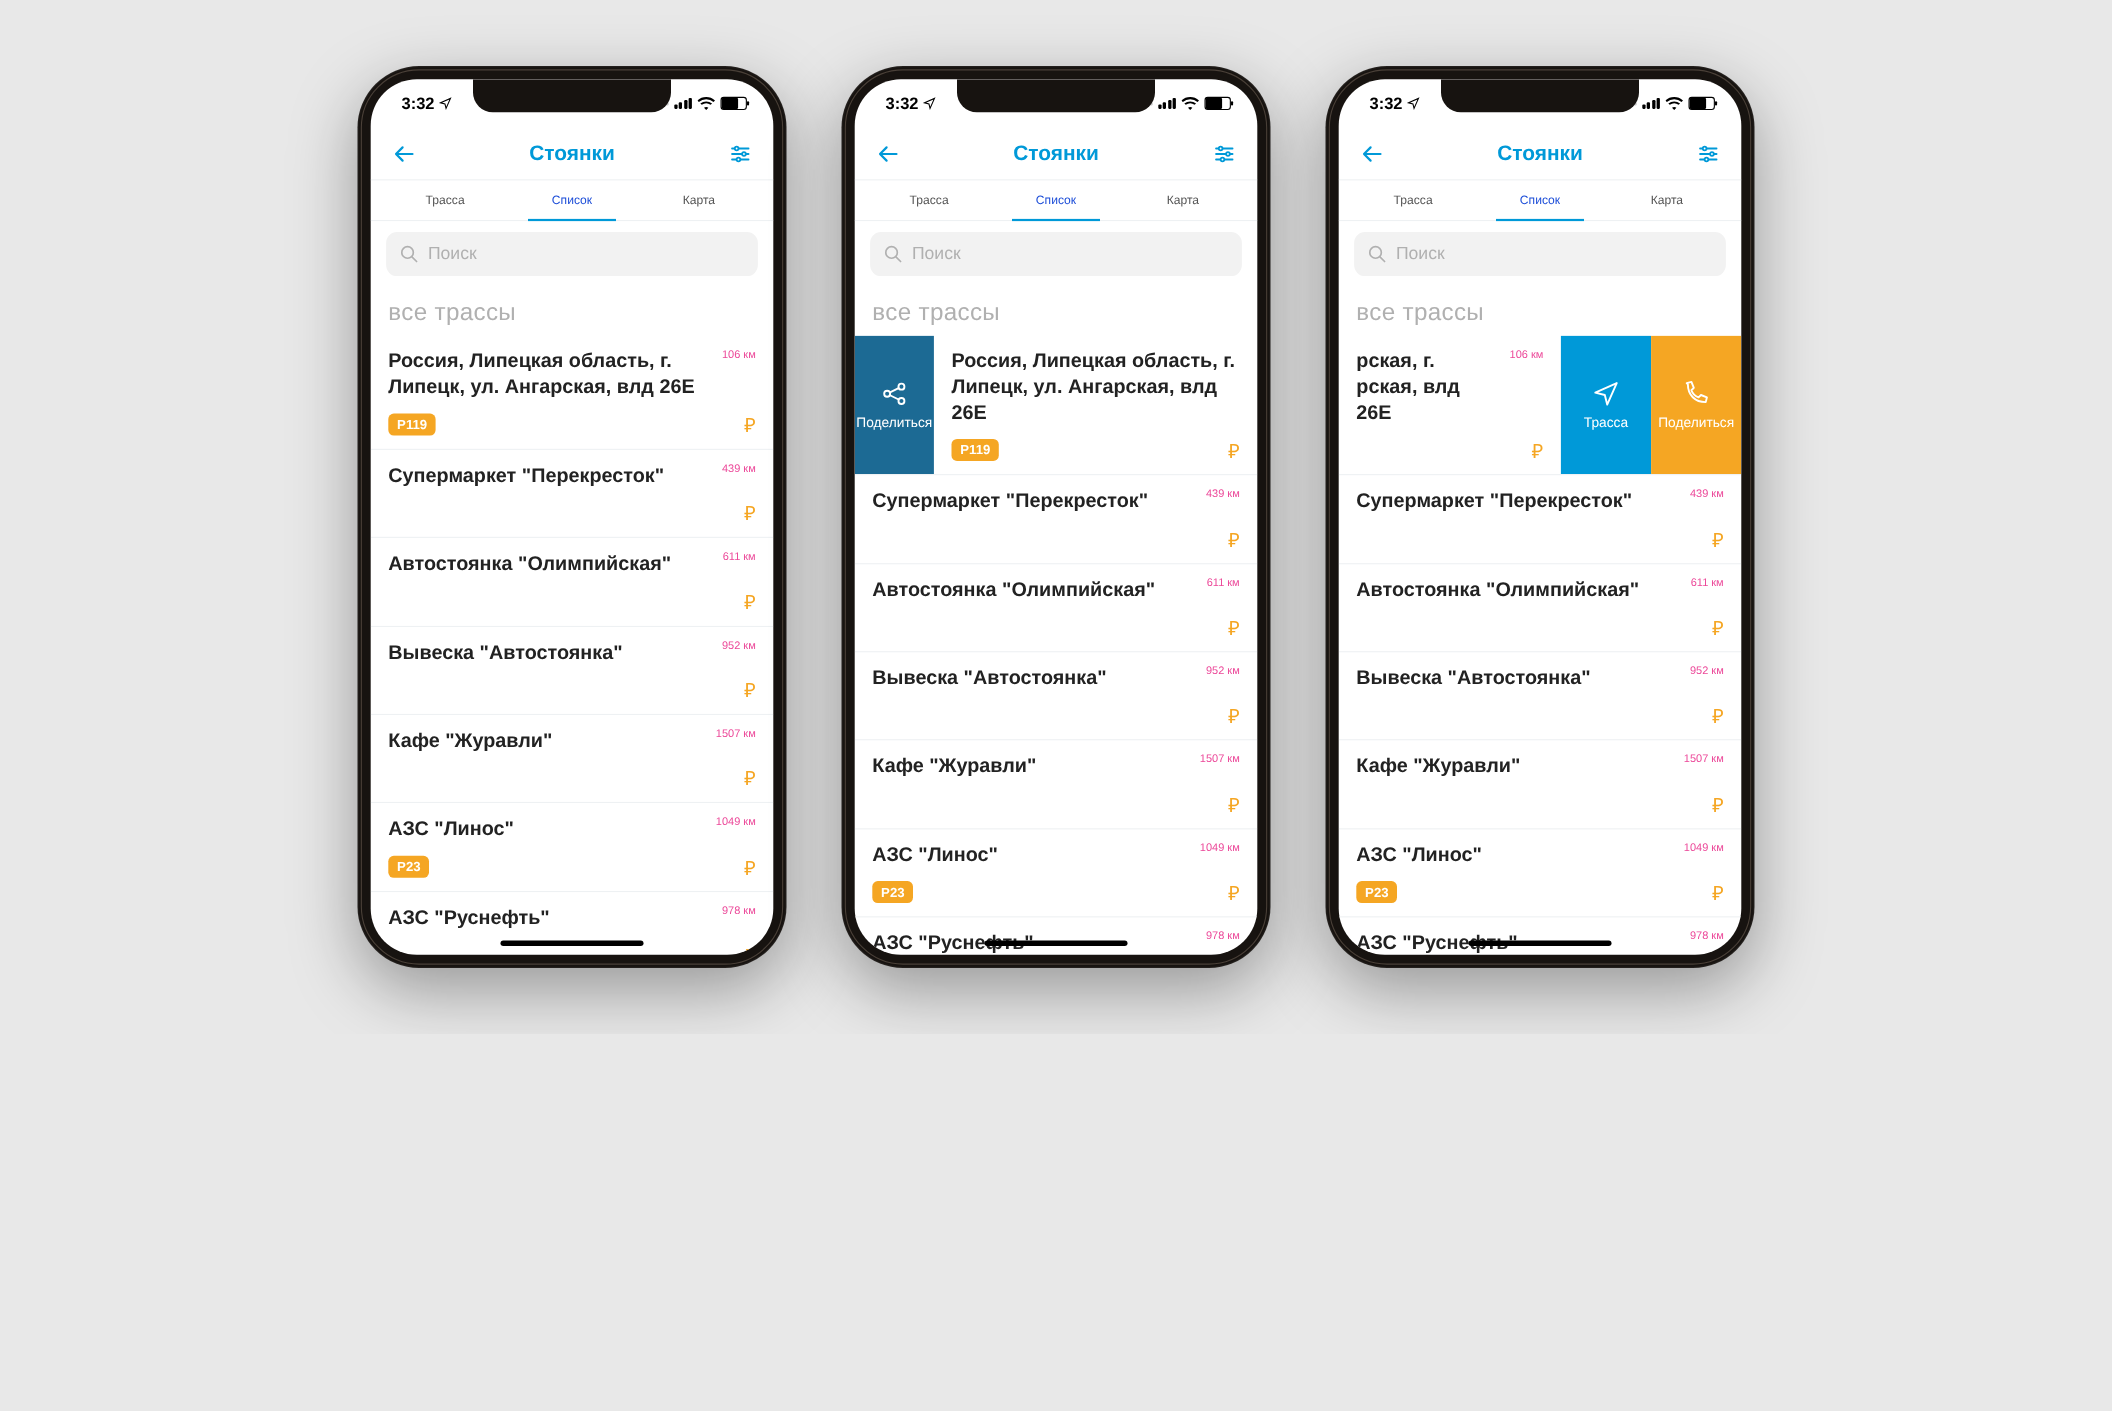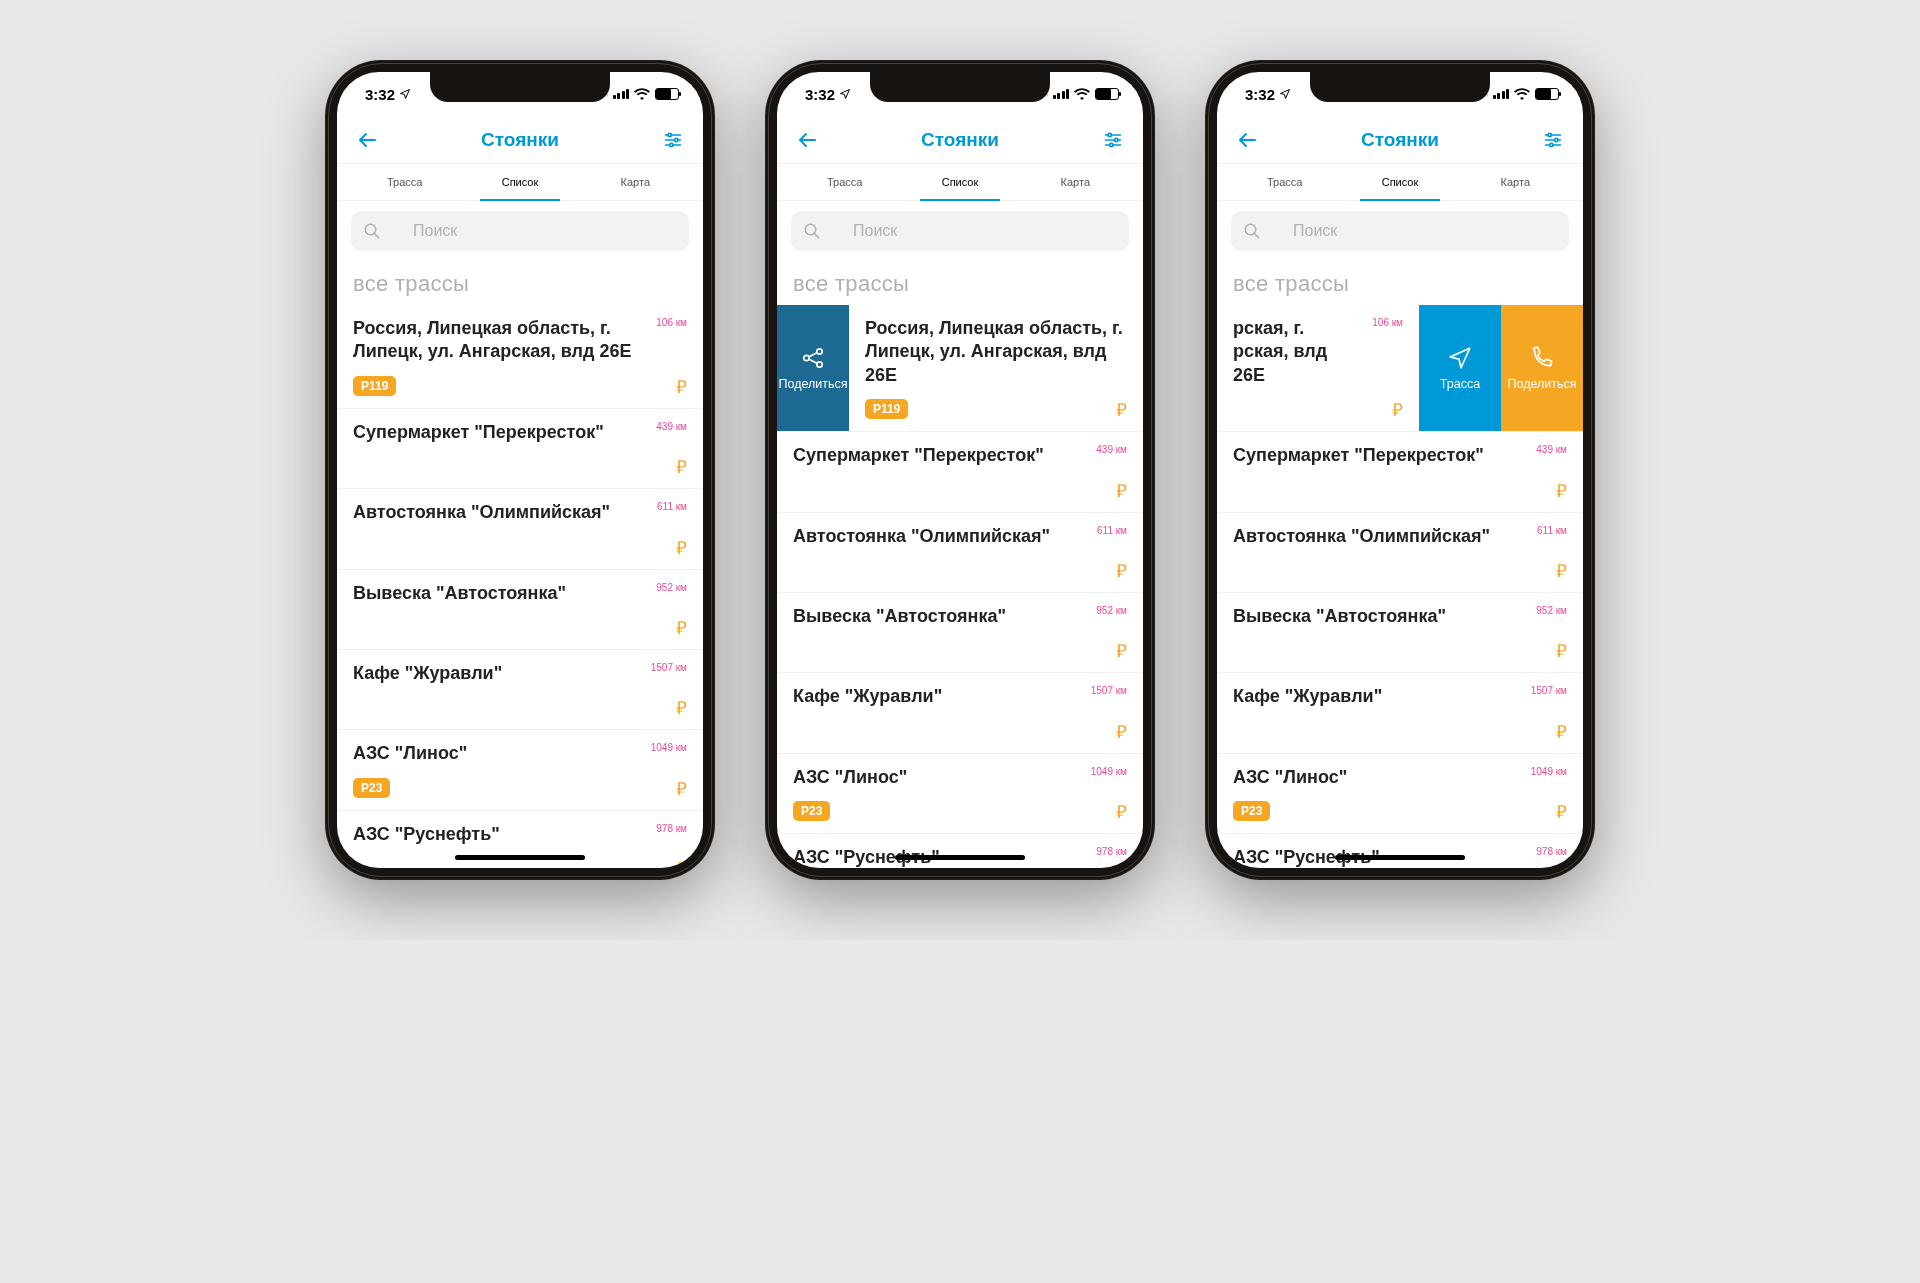--- a/index.html
+++ b/index.html
@@ -73,25 +73,25 @@
   .nav-bar {
     height: 48px;
     border-bottom: 1px solid #eef1f3;
     display:flex; align-items:center; justify-content:space-between;
     padding: 0 18px;
   }
   .nav-title { color:#0099d8; font-size:19px; font-weight:700; }
   .back-arrow, .filter-ic { width:24px; height:24px; display:flex; align-items:center; justify-content:center; }
   .tabs { display:flex; border-bottom:1px solid #eef1f3; padding: 0 10px; }
   .tab { flex:1; text-align:center; padding:12px 0; font-size:11px; color:#555; position:relative; }
-  .tab.active { color:#000000; font-weight:500; }
+  .tab.active { color:#1d4ed8; font-weight:500; }
   .tab.active::after { content:""; position:absolute; left:15%; right:15%; bottom:-1px; height:2px; background:#0099d8; }
   .search-wrap { padding: 10px 14px; }
   .search-box { background:#f2f2f2; border-radius:10px; height:40px; display:flex; align-items:center; padding:0 12px; gap:8px; }
-  .search-box input { border:none; background:transparent; font-size:16px; color:#555; outline:none; flex:1;margin-left:24px; }
+  .search-box input { border:none; background:transparent; font-size:16px; color:#555; outline:none; flex:1; }
   .search-box input::placeholder{ color:#b0b0b0; }
   .section-header { padding: 10px 16px 8px; font-size:22px; color:#b0b0b0; font-weight:400; letter-spacing:.3px; }
   .list { flex:1; overflow:hidden; }
   .row { border-bottom:1px solid #eef1f3; position:relative; display:flex; }
   .row-content { flex:1; padding: 12px 16px 10px; min-width:0; }
   .row-top { display:flex; justify-content:space-between; gap:12px; }
   .row-title { font-size:18px; color:#222; line-height:1.3; flex:1; font-weight:700; }
   .row-dist { font-size:10px; color:#ec4899; white-space:nowrap; }
   .row-bottom { display:flex; justify-content:space-between; align-items:center; margin-top:10px; min-height:22px; }
   .badge { background:#f5a623; color:#fff; font-size:12px; font-weight:600; padding:3px 8px; border-radius:5px; }

